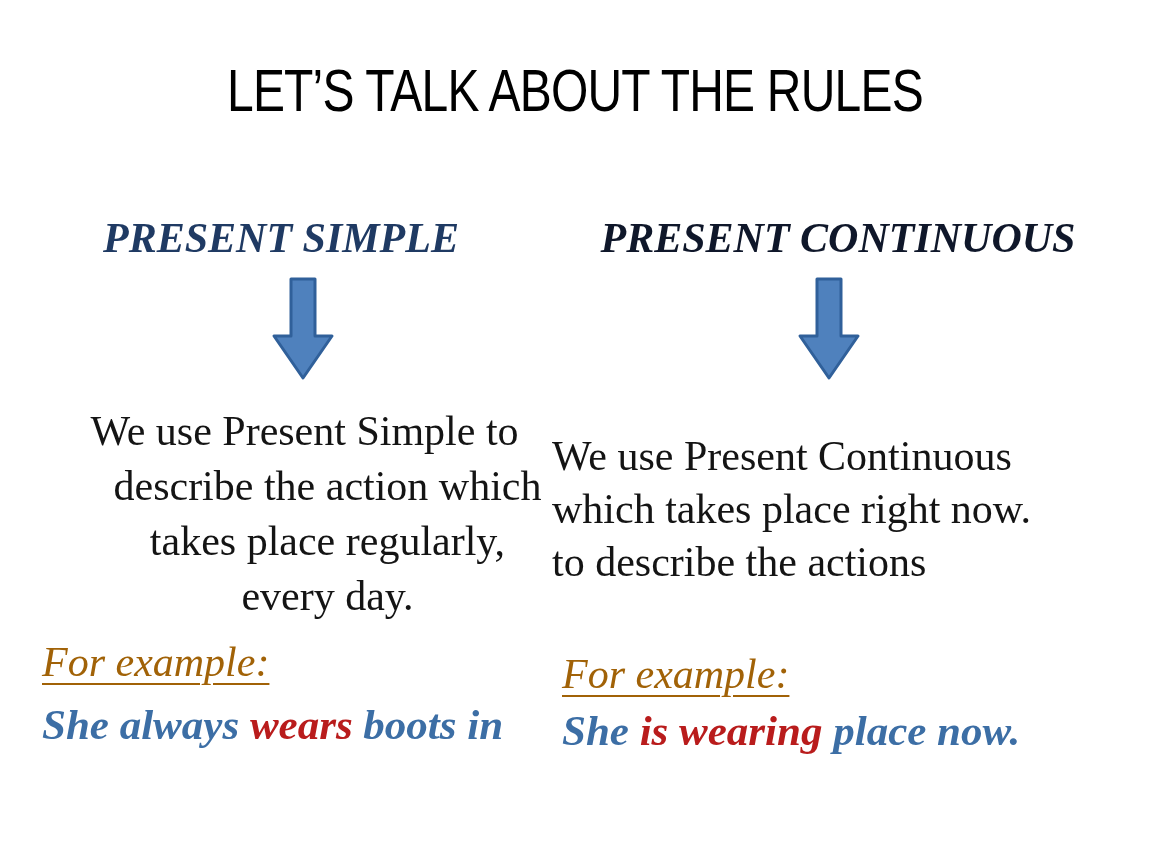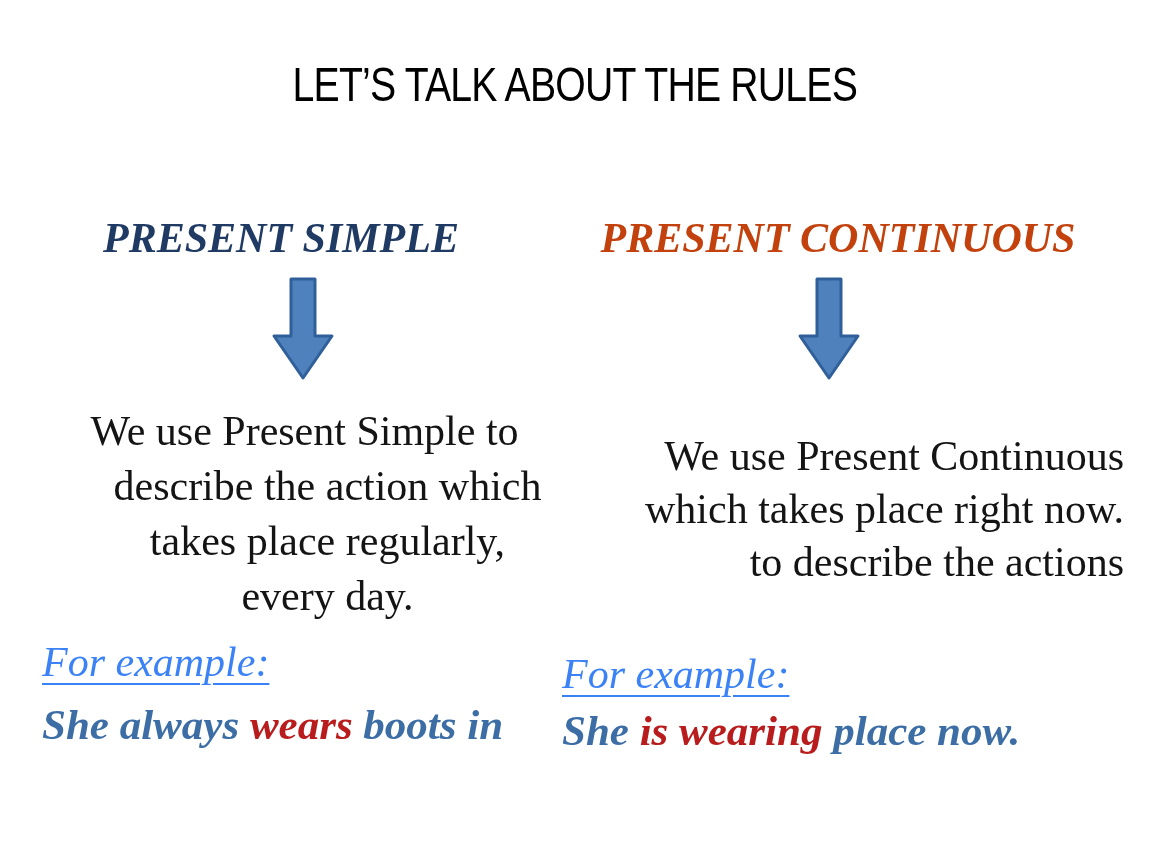--- a/index.html
+++ b/index.html
@@ -11,42 +11,42 @@
     background: #ffffff;
     overflow: hidden;
     font-family: "Liberation Serif", serif;
   }
   .title {
     position: absolute;
     top: 56px; left: 0; right: 0;
     text-align: center;
     font-family: "Liberation Sans", sans-serif;
     font-weight: 400;
-    font-size: 49px;
+    font-size: 60px;
     color: #000000;
     white-space: nowrap;
   }
   .title-inner {
     display: inline-block;
     transform: scaleX(0.8);
     transform-origin: 50% 50%;
     letter-spacing: -1px;
   }
   .col-heading {
     position: absolute;
     top: 214px;
     text-align: center;
     font-family: "Liberation Serif", serif;
     font-weight: bold;
     font-style: italic;
     font-size: 42px;
     white-space: nowrap;
   }
   .heading-left  { left: 16px;  width: 530px; color: #1F3A63; }
-  .heading-right { left: 552px; width: 572px; color: #c2410c; }
+  .heading-right { left: 552px; width: 572px; color: #0f172a; }
   .arrow {
     position: absolute;
     top: 276px;
     width: 64px;
     height: 106px;
   }
   .arrow-left  { left: 271px; }
   .arrow-right { left: 797px; }
   .arrow path { stroke: #30609A; stroke-width: 3; stroke-linejoin: round; }
   .desc {
@@ -56,28 +56,28 @@
   }
   .desc-left {
     position: absolute;
     top: 404px; left: 42px; width: 525px;
     text-align: center;
   }
   .desc-left .hang { padding-left: 46px; }
   .desc-right {
     position: absolute;
     top: 430px; left: 552px; width: 572px;
-    text-align: right;
+    text-align: left;
     line-height: 53px;
   }
   .example-label {
     position: absolute;
     font-style: italic;
     font-size: 42px;
-    color: #3b82f6;
+    color: #a16207;
     text-decoration: underline;
     text-underline-offset: 7px;
     text-decoration-thickness: 2px;
   }
   .label-left  { top: 638px; left: 42px; }
   .label-right { top: 650px; left: 562px; }
   .example {
     position: absolute;
     font-weight: bold;
     font-style: italic;

